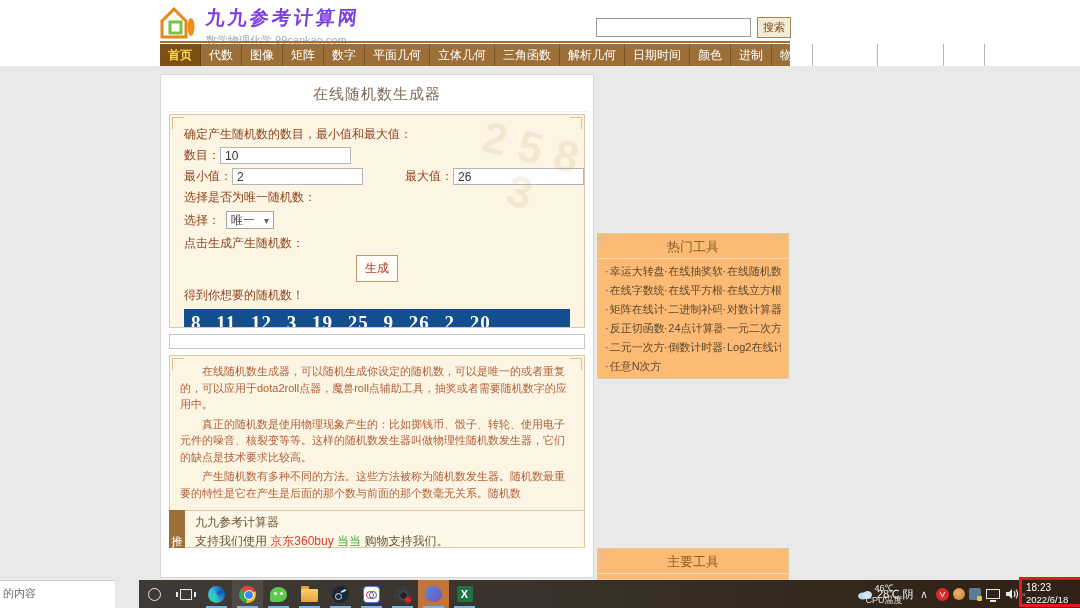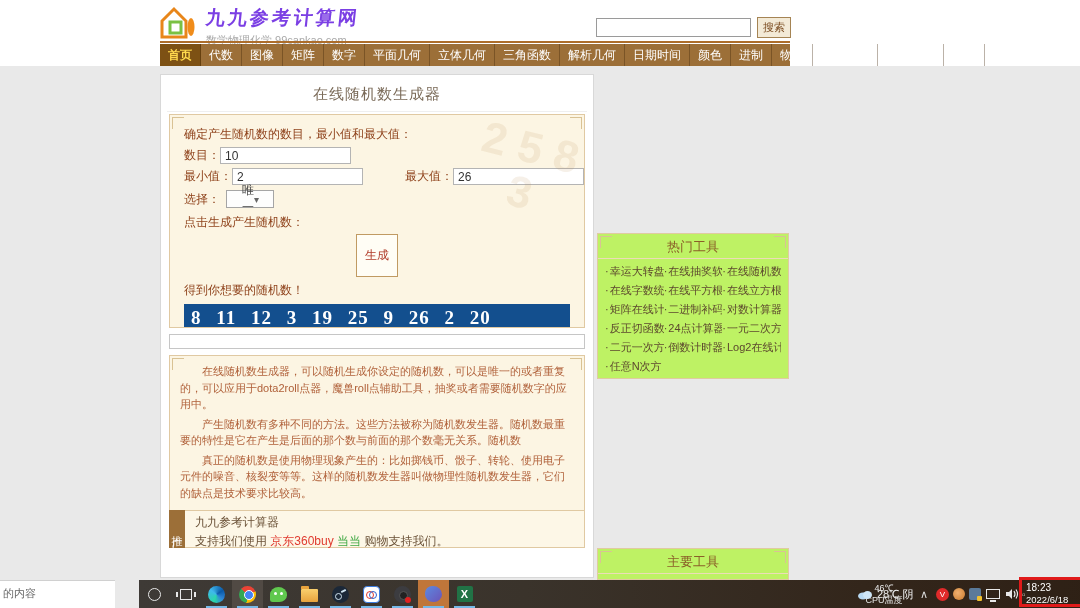--- a/index.html
+++ b/index.html
@@ -33,40 +33,40 @@
   .ornate::before { left:2px; border-left:1px solid #d9c294; }
   .ornate::after { right:2px; border-right:1px solid #d9c294; }
 
   .form-box { position:absolute; left:8px; top:39px; width:416px; height:214px; padding:11px 14px; font-size:12px; color:#8f431c; overflow:hidden; }
   .wm { position:absolute; right:6px; top:8px; width:120px; height:150px; color:rgba(190,150,90,.14); font-size:44px; font-weight:bold; transform:rotate(14deg); line-height:46px; text-align:center; pointer-events:none; }
   .frow { display:flex; align-items:center; margin-top:4px; }
   .frow label { white-space:nowrap; }
   .tinput { height:17px; border:1px solid #b4b4b4; background:#fff; font-size:12px; padding:0 4px; color:#333; }
   .w130 { width:131px; }
   .gap42 { margin-left:42px; }
-  .fselect { margin-left:6px; width:48px; height:18px; border:1px solid #a5a5a5; background:#fdfdfd; font-size:12px; color:#444; display:flex; align-items:center; justify-content:space-between; padding:0 15px; cursor:pointer; }
+  .fselect { margin-left:6px; width:48px; height:18px; border:1px solid #a5a5a5; background:#fdfdfd; font-size:12px; color:#444; display:flex; align-items:center; justify-content:space-between; padding:0 4px; cursor:pointer; }
   .fselect .caret::after { content:"▾"; font-size:10px; color:#666; }
   .gen-row { display:flex; justify-content:center; margin-top:3px; }
-  .gen-btn { background:#fffdf5; border:1px solid #c09a62; color:#b03a28; font-size:12px; padding:12px 8px; cursor:pointer; }
+  .gen-btn { background:#fffdf5; border:1px solid #c09a62; color:#b03a28; font-size:12px; padding:4px 8px; cursor:pointer; }
   .result-bar { margin-top:5px; height:27px; background:#134f8e; color:#ffffff; font-family:"Liberation Serif", serif; font-weight:bold; font-size:19px; line-height:27px; padding-left:7px; word-spacing:9px; letter-spacing:1px; }
 
   .empty-bar { position:absolute; left:8px; top:259px; width:416px; height:15px; background:#ffffff; border:1px solid #c6c6c6; }
 
   .text-box { position:absolute; left:8px; top:280px; width:416px; height:175px; padding:4px 10px; overflow:hidden; }
   .text-box p { font-size:11px; line-height:1.5; color:#b0613a; text-indent:2em; margin:3px 0; }
 
   .promo-box { position:absolute; left:8px; top:435px; width:416px; height:38px; display:flex; }
   .promo-tab { width:16px; background:#9c6f38; color:#fff; font-size:11px; line-height:12px; text-align:center; display:flex; align-items:center; justify-content:center; writing-mode:vertical-lr; letter-spacing:2px; }
   .promo-body { flex:1; background:#fdf7e7; border:1px solid #e0c9a2; border-left:none; padding:3px 10px; font-size:12px; color:#6b5238; }
   .promo-line2 { margin-top:2px; }
   .link-red { color:#e03a2f; cursor:pointer; }
   .link-green { color:#3fa843; cursor:pointer; }
 
   
-  .side-box { position:absolute; left:597px; width:192px; background:#bef264; border:1px solid #e0cba0; }
+  .side-box { position:absolute; left:597px; width:192px; background:#fdba74; border:1px solid #e0cba0; }
   .side-hot { top:233px; height:146px; }
   .side-main { top:548px; height:32px; }
   .side-head { height:25px; line-height:25px; text-align:center; font-size:13px; color:#8a5f28; border-bottom:1px solid #ecdcb8; }
   .side-list { padding:5px 7px; display:grid; grid-template-columns:1fr 1fr 1fr; row-gap:4px; }
   .side-item { font-size:11px; color:#5c482e; white-space:nowrap; overflow:hidden; cursor:pointer; }
   .side-item::before { content:"·"; margin-right:1px; color:#5c482e; }
 
   
   .statusbar { position:absolute; left:0; top:580px; width:115px; height:28px; background:#ffffff; border-top:1px solid #d0d0d0; font-size:11px; color:#666; line-height:24px; padding-left:3px; }
 
@@ -175,41 +175,42 @@
     <div class="frow">
       <label>数目：</label>
       <input class="tinput w130" value="10" style="">
     </div>
     <div class="frow">
       <label>最小值：</label>
       <input class="tinput w130" value="2" style="">
       <label class="gap42">最大值：</label>
       <input class="tinput w130" value="26" style="">
     </div>
+    <div class="frow">选择是否为唯一随机数：</div>
     <div class="frow" style="margin-top:5px;">
       <label>选择：</label>
       <div class="fselect">
         <span>唯一</span>
         <span class="caret"></span>
       </div>
     </div>
     <div class="frow" style="margin-top:6px;">点击生成产生随机数：</div>
     <div class="gen-row">
       <button class="gen-btn">生成</button>
     </div>
     <div class="frow" style="margin-top:5px;">得到你想要的随机数！</div>
     <div class="result-bar">8 11 12 3 19 25 9 26 2 20</div>
   </div>
 
   <div class="empty-bar"></div>
 
   <div class="text-box ornate">
     <p>在线随机数生成器，可以随机生成你设定的随机数，可以是唯一的或者重复的，可以应用于dota2roll点器，魔兽roll点辅助工具，抽奖或者需要随机数字的应用中。</p>
+    <p>真正的随机数是使用物理现象产生的：比如掷钱币、骰子、转轮、使用电子元件的噪音、核裂变等等。这样的随机数发生器叫做物理性随机数发生器，它们的缺点是技术要求比较高。</p>
     <p>产生随机数有多种不同的方法。这些方法被称为随机数发生器。随机数最重要的特性是它在产生是后面的那个数与前面的那个数毫无关系。随机数</p>
-    <p>真正的随机数是使用物理现象产生的：比如掷钱币、骰子、转轮、使用电子元件的噪音、核裂变等等。这样的随机数发生器叫做物理性随机数发生器，它们的缺点是技术要求比较高。</p>
 
   </div>
 
   <div class="promo-box">
     <div class="promo-tab">推广</div>
     <div class="promo-body">
       <div>九九参考计算器</div>
       <div class="promo-line2">
         <span>支持我们使用</span>
         <span class="link-red">京东360buy</span>

